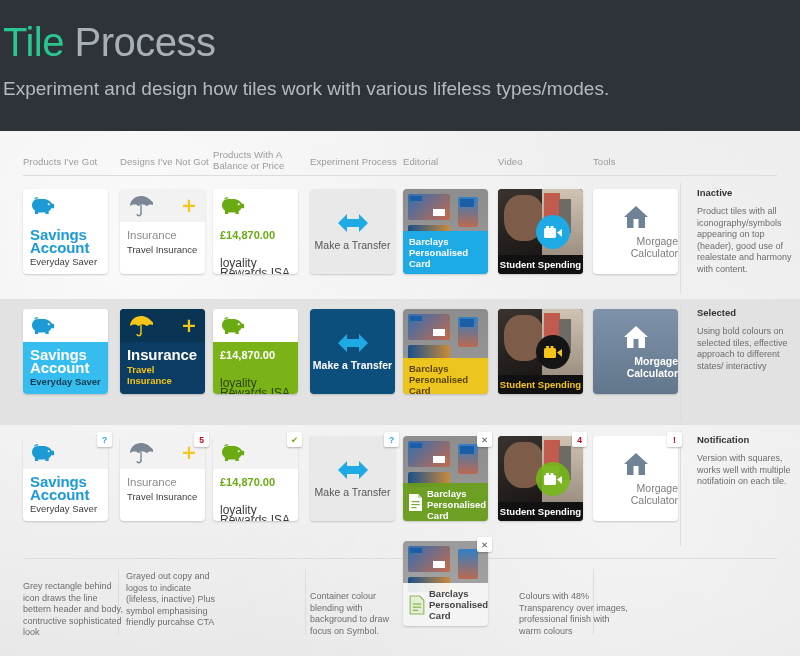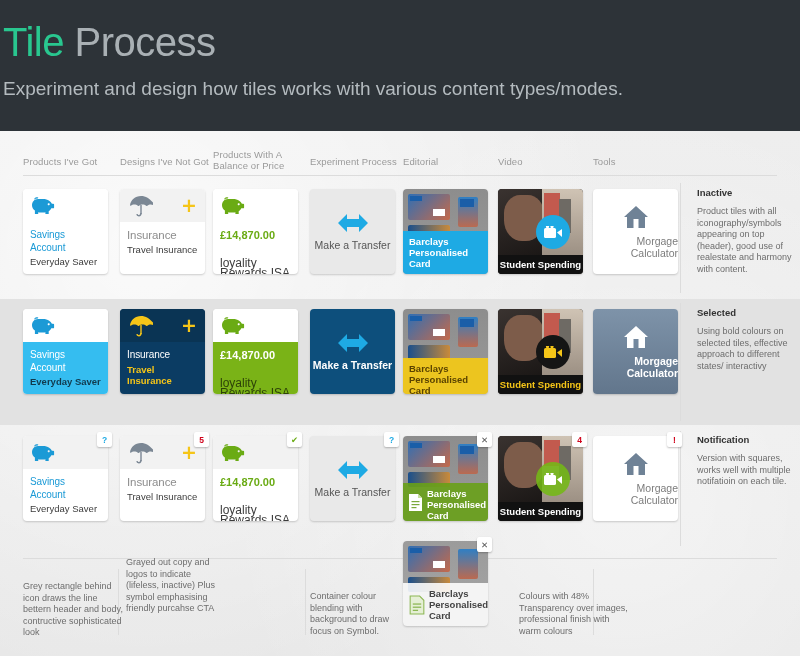--- a/index.html
+++ b/index.html
@@ -41,21 +41,21 @@
   }
   .sep{position:absolute;background:#dcdcdc;}
   .tile-wrap{position:absolute;}
   .tile{
     width:85px;height:85px;border-radius:4px;overflow:hidden;position:relative;
     box-shadow:0 1px 2px rgba(0,0,0,.18);background:#fff;
   }
   
   .t-head{height:33px;position:relative;}
   .t-body{position:absolute;left:0;right:0;top:33px;bottom:0;padding:7px 7px 0 7px;box-sizing:border-box;}
-  .t-title{font-size:10px;line-height:12.5px;font-weight:400;letter-spacing:-.1px;}
+  .t-title{font-size:15px;line-height:12.5px;font-weight:700;letter-spacing:-.1px;}
   .t-sub{font-size:9.5px;line-height:11px;margin-top:2px;color:#3c3c3c;}
   .t-amount{font-size:11px;line-height:13px;font-weight:700;}
   .t-amount-sub{font-size:12px;line-height:10px;margin-top:16px;color:#3c3c3c;}
   
   .ico{position:absolute;}
   .plus{
     position:absolute;right:8px;top:9px;font-size:19px;line-height:15px;font-weight:700;
     color:#f5c518;font-family:"DejaVu Sans",sans-serif;
   }
   
@@ -89,21 +89,21 @@
   .anno{position:absolute;width:105px;}
   .anno-title{font-size:9.5px;font-weight:700;color:#333;line-height:12px;}
   .anno-body{font-size:9px;line-height:11.5px;color:#6d6d6d;margin-top:7px;}
   .note{position:absolute;width:100px;font-size:9px;line-height:11.5px;color:#6d6d6d;}
 </style>
 </head>
 <body>
 
 <div class="masthead">
   <h1><span class="accent">Tile</span><span> Process</span></h1>
-  <div class="sub">Experiment and design how tiles works with various content types/modes.</div>
+  <div class="sub">Experiment and design how tiles work with various lifeless types/modes.</div>
 </div>
 
 <div class="board">
 
   <div class="row-band" style="top:168px;height:126px;"></div>
 
   <div class="colhead" style="left:23px;top:25px;width:95px;">Products I've Got</div>
   <div class="colhead" style="left:120px;top:25px;width:100px;">Designs I've Not Got</div>
   <div class="colhead" style="left:213px;top:18px;width:80px;white-space:pre-line;">Products With A
 Balance or Price</div>
@@ -484,17 +484,17 @@
           <rect x="3.5" y="11" width="8" height="1.2" fill="#8cb754"></rect>
           <rect x="3.5" y="14" width="5" height="1.2" fill="#8cb754"></rect>
         </svg>
         <span>Barclays Personalised Card</span>
       </div>
     </div>
     <div class="badge" style="color:#555;">✕</div>
   </div>
 
   <div class="note" style="left:23px;top:450px;">Grey rectangle behind icon draws the line bettern header and body, contructive sophisticated look</div>
-  <div class="note" style="left:126px;top:426px;">Grayed out copy and logos to indicate (lifeless, inactive) Plus symbol emphasising friendly purcahse CTA</div>
+  <div class="note" style="left:126px;top:440px;">Grayed out copy and logos to indicate (lifeless, inactive) Plus symbol emphasising friendly purcahse CTA</div>
   <div class="note" style="left:310px;top:460px;">Container colour blending with background to draw focus on Symbol.</div>
   <div class="note" style="left:519px;top:460px;width:115px;">Colours with 48% Transparency over images, professional finish with warm colours</div>
 
 </div>
 
 </body></html>

